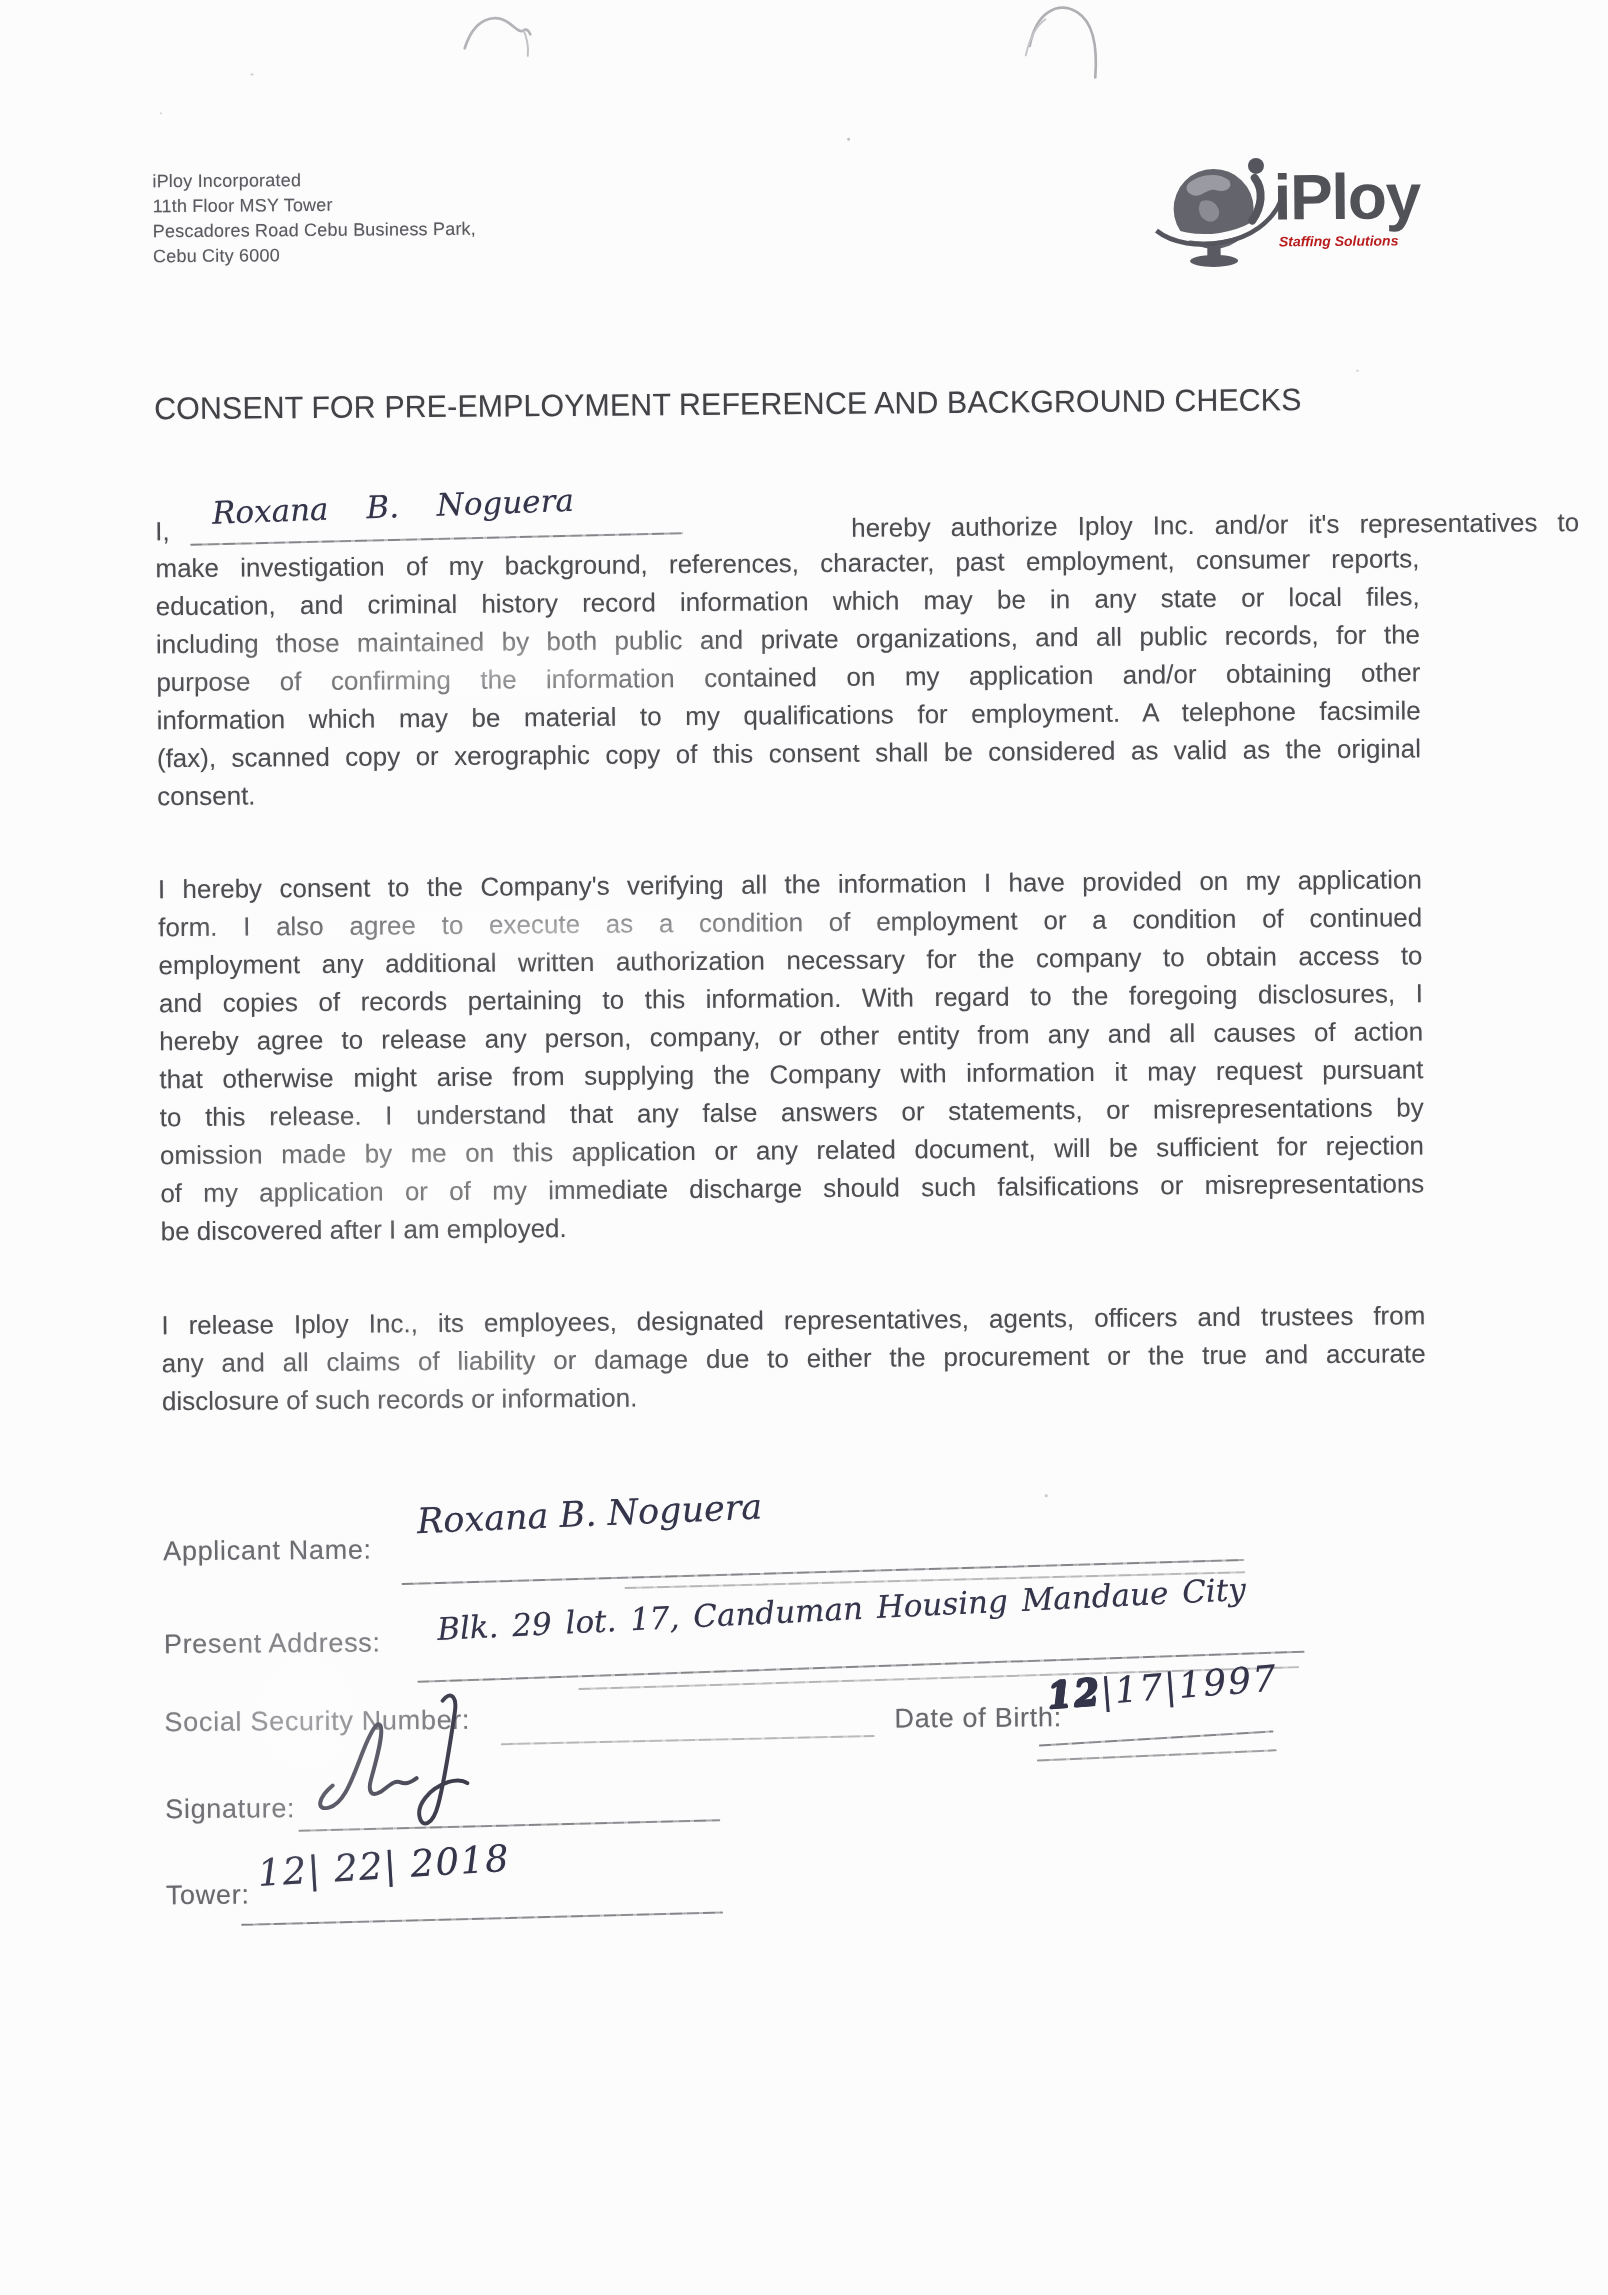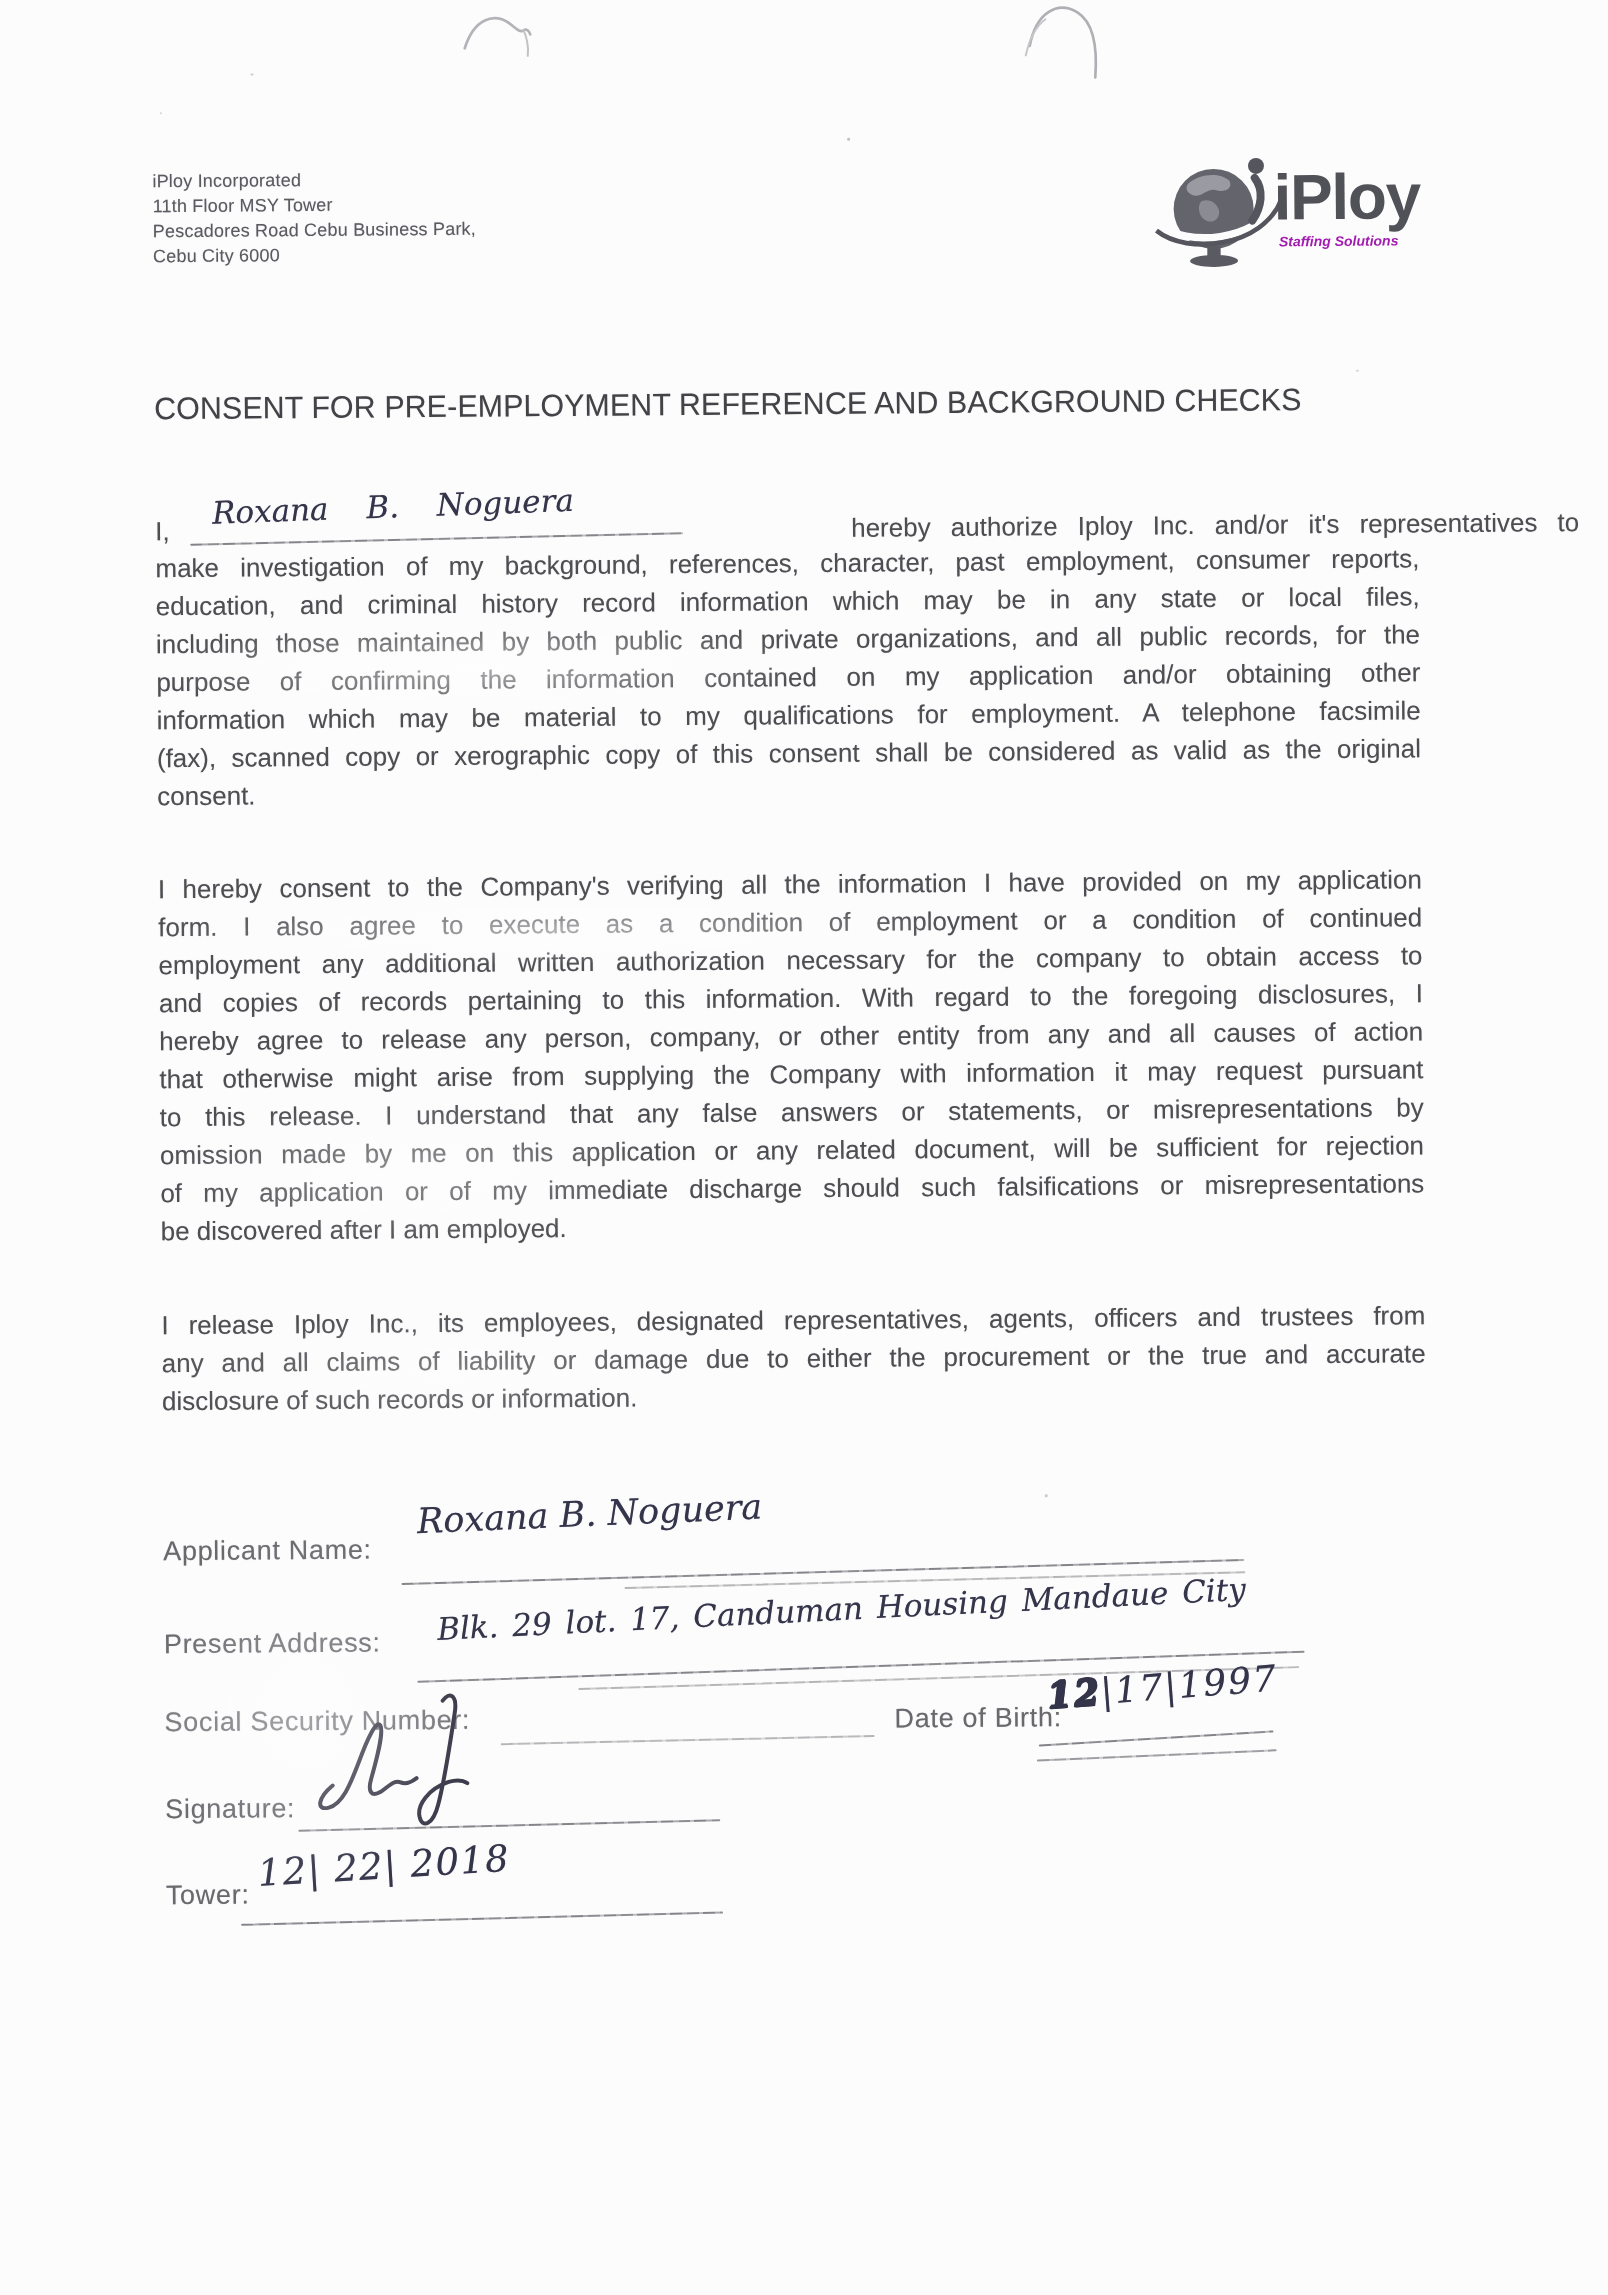--- a/index.html
+++ b/index.html
@@ -100,21 +100,21 @@
         <path d="M50,52 C66,38 96,34 112,48 C118,60 104,66 92,62 C80,58 70,72 60,70 C50,68 44,60 50,52 Z" fill="#9a9aa2"></path>
         <path d="M70,78 C82,74 92,80 96,92 C98,104 88,112 78,108 C66,104 62,86 70,78 Z" fill="#8b8b93"></path>
         <ellipse cx="88" cy="168" rx="36" ry="9" fill="#5a5a62"></ellipse>
         <rect x="78" y="146" width="20" height="16" fill="#5a5a62"></rect>
         <path d="M6,112 C46,148 152,138 182,82" fill="none" stroke="#fcfcfd" stroke-width="11"></path>
         <path d="M2,122 C48,160 162,148 190,76" fill="none" stroke="#55555e" stroke-width="7"></path>
         <circle cx="152" cy="26" r="12" fill="#55555e"></circle>
         <path d="M150,44 C164,62 160,88 146,108" fill="none" stroke="#55555e" stroke-width="12" stroke-linecap="round"></path>
       </svg>
       <div style="position:absolute;left:119px;top:12px;font-size:64px;font-weight:bold;color:#515158;letter-spacing:-1.3px;">iPloy</div>
-      <div style="position:absolute;left:124px;top:85px;font-size:14px;font-weight:bold;font-style:italic;color:#a21caf;">Staffing Solutions</div>
+      <div style="position:absolute;left:124px;top:85px;font-size:14px;font-weight:bold;font-style:italic;color:#b91c1c;">Staffing Solutions</div>
     </div>
 
     <div class="title printed">CONSENT FOR PRE-EMPLOYMENT REFERENCE AND BACKGROUND CHECKS</div>
 
     <div class="line1">
       <span class="i-prefix printed">I,</span>
       <span class="hw" style="left:57px;top:-10.7px;font-size:31px;word-spacing:28px;transform:rotate(-1.6deg);">Roxana  B.  Noguera</span>
       <div class="scanline" style="left:35px;top:39px;width:493px;transform:rotate(-0.9deg);"></div>
       <div class="rest printed">hereby authorize Iploy Inc. and/or it's representatives to</div>
     </div>

